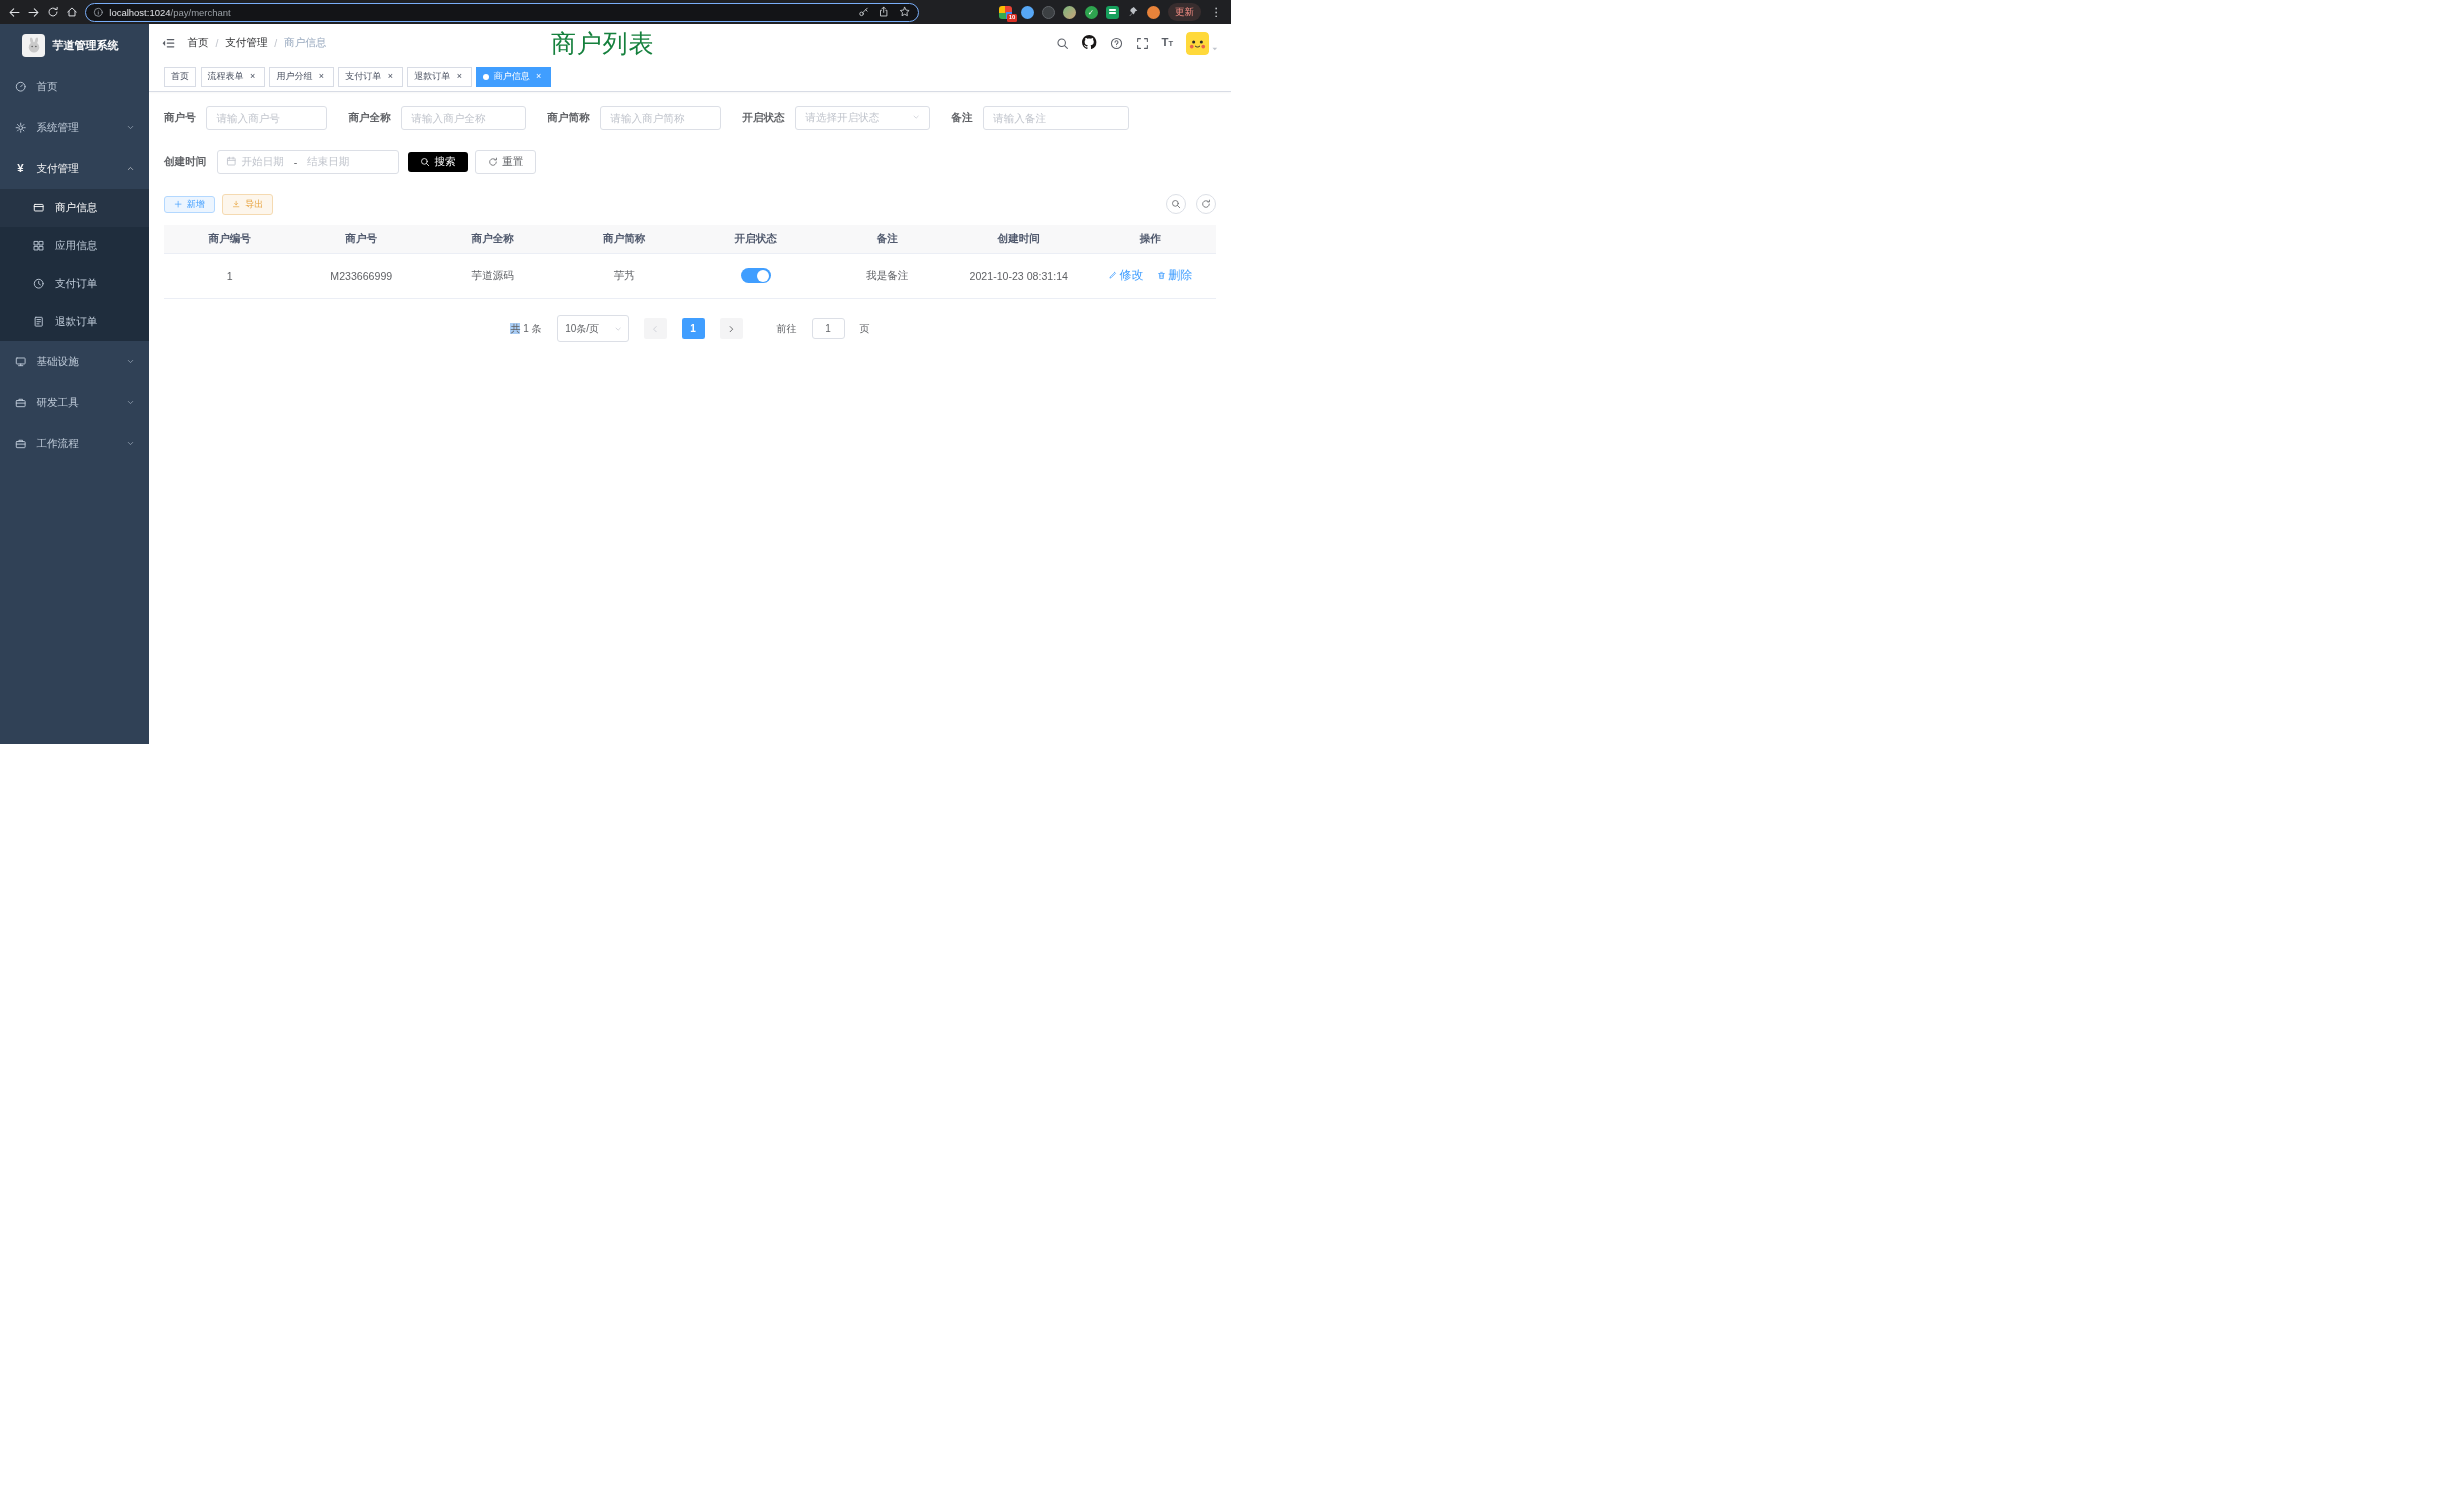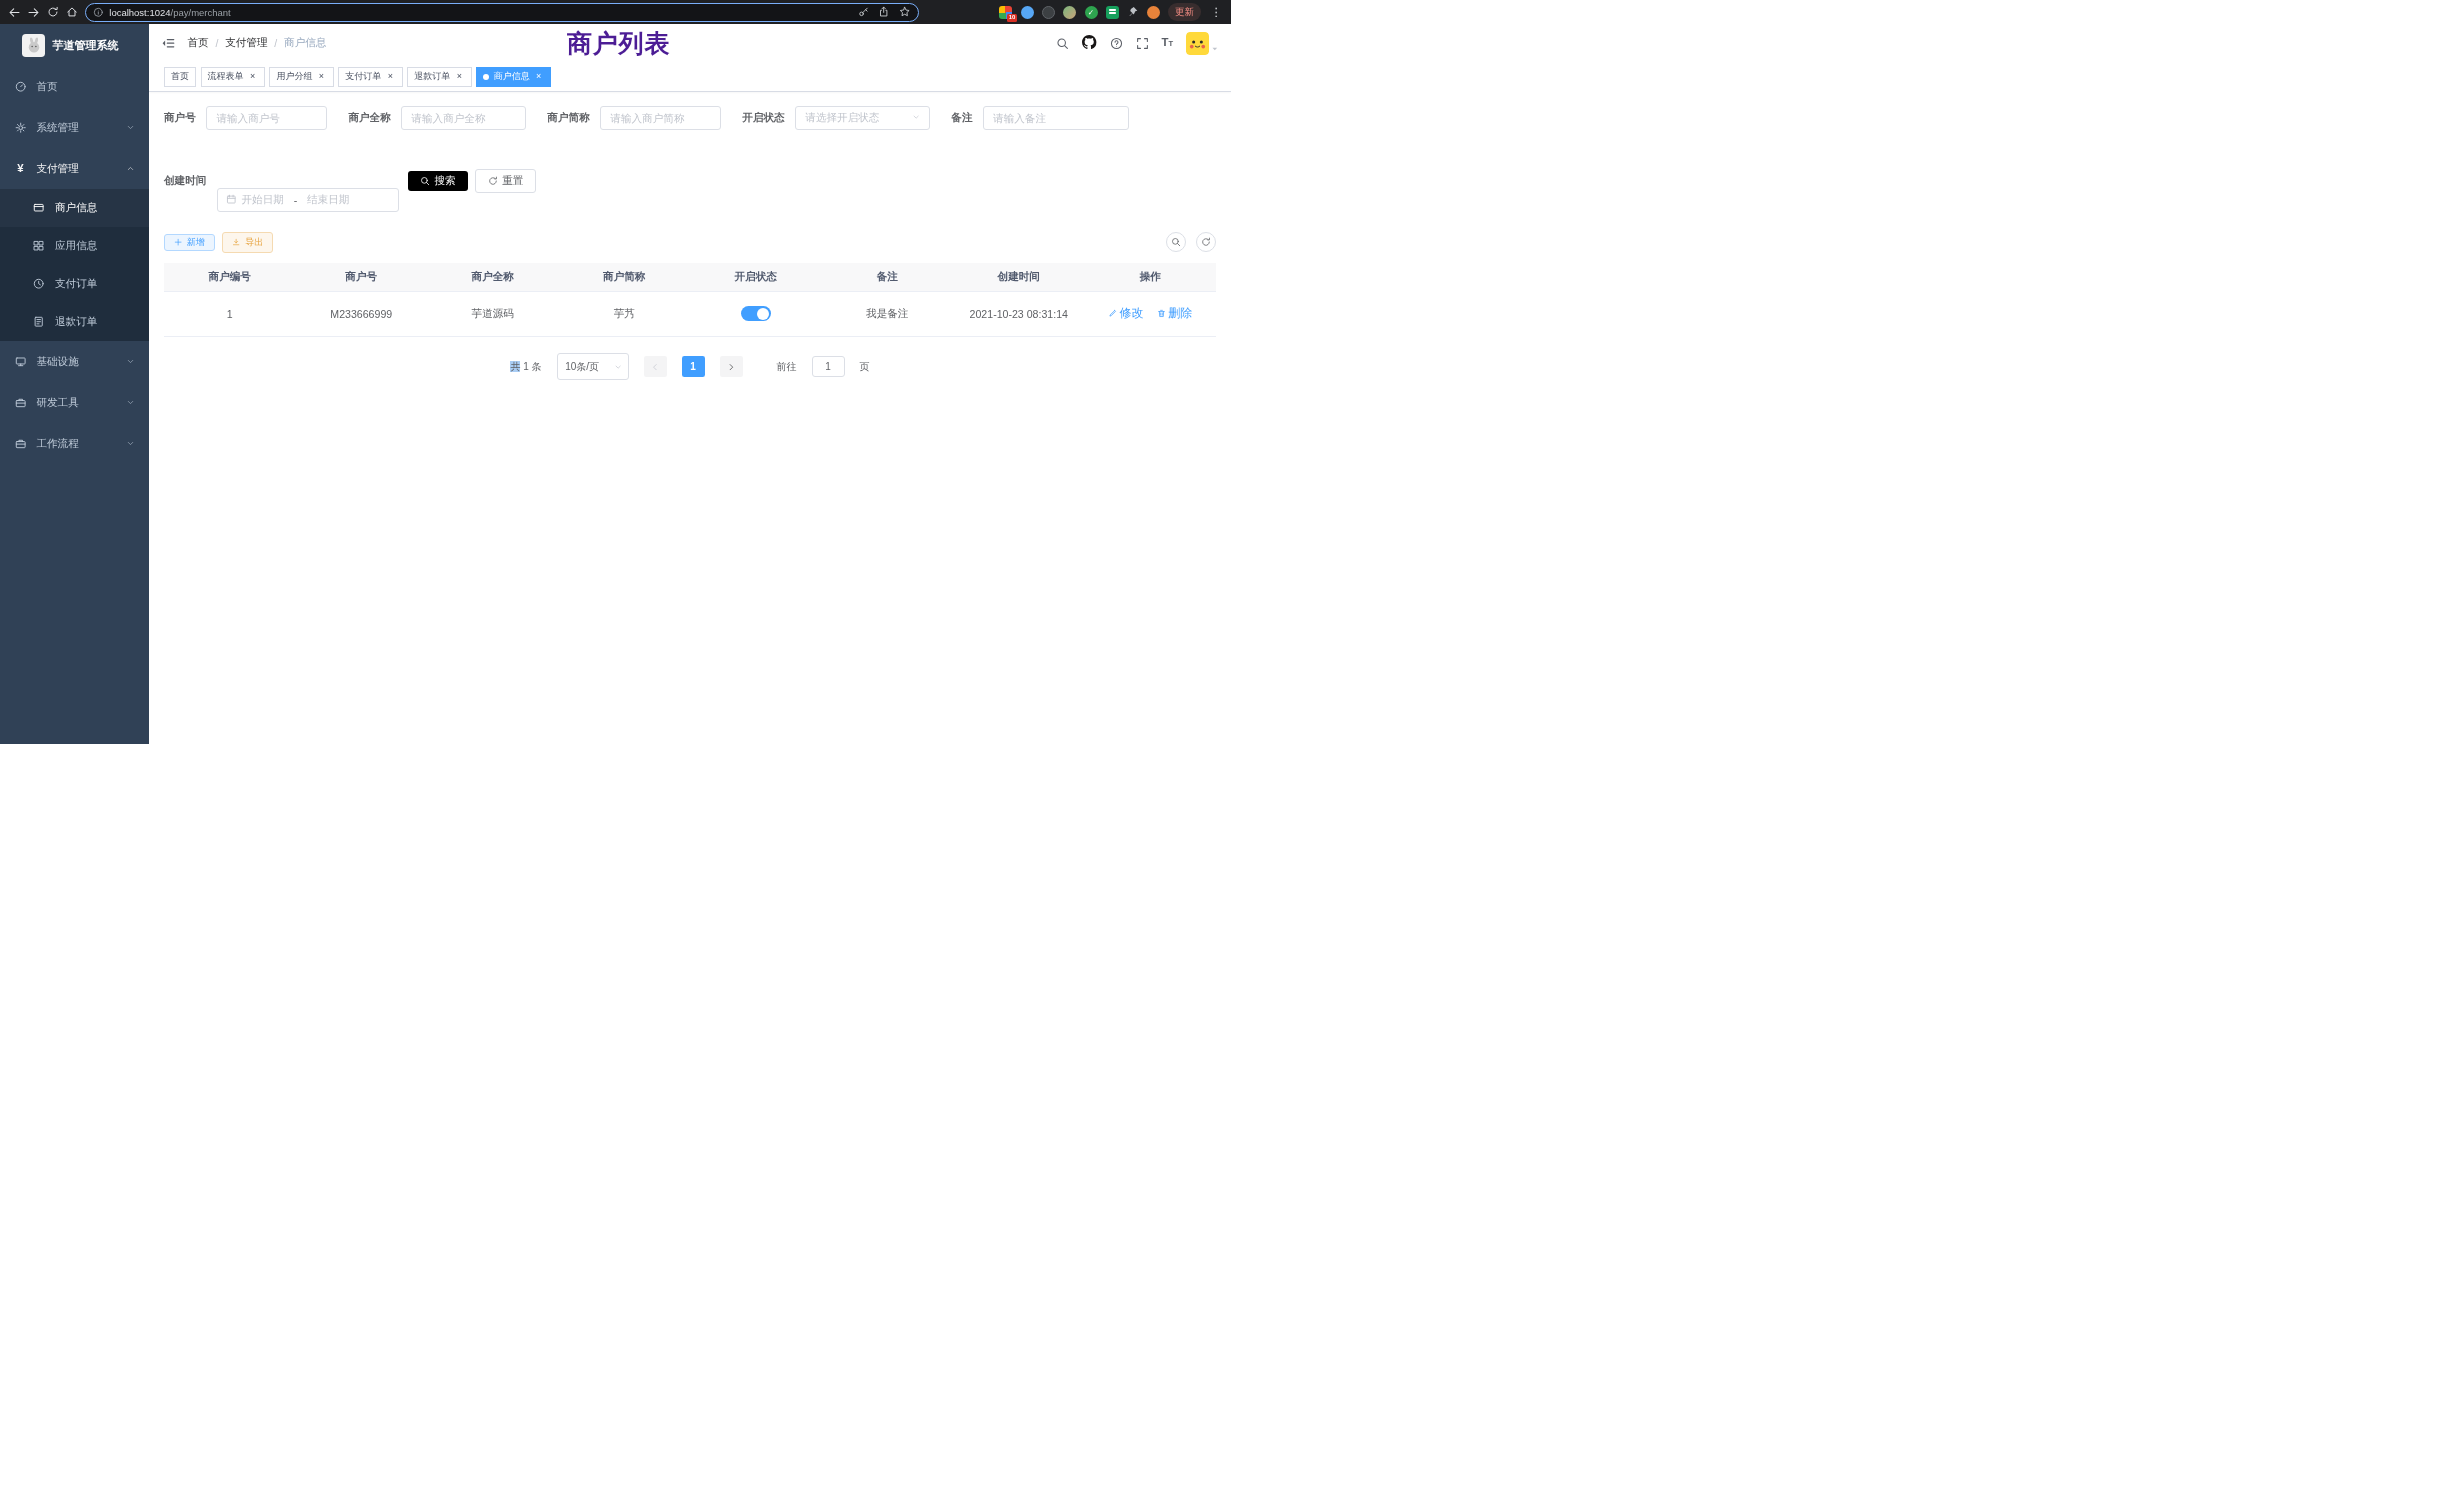--- a/index.html
+++ b/index.html
@@ -36,21 +36,21 @@
   .submenu .menu-item.active { color:#fff; background:#263445; }
   .yen { font-size:11.4px; font-weight:700; line-height:1; }
 
   
   .main { flex:1; display:flex; flex-direction:column; min-width:0; background:#fff; }
   .navbar { height:38px; display:flex; align-items:center; padding:0 12px; position:relative; background:#fff; }
   .fold { color:#5a5e66; cursor:pointer; display:flex; }
   .breadcrumb { display:flex; align-items:center; gap:6.8px; margin-left:12px; font-size:10.6px; color:#303133; }
   .bc-sep { color:#c0c4cc; }
   .bc-last { color:#97a8be; }
-  .annotation { position:absolute; left:418px; top:50%; transform:translateY(-50%); color:#4c1d95; font-size:25px; font-weight:700; letter-spacing:0.8px; white-space:nowrap; }
+  .annotation { position:absolute; left:402px; top:50%; transform:translateY(-50%); color:#15803d; font-size:25px; font-weight:400; letter-spacing:0.8px; white-space:nowrap; }
   .nav-icons { margin-left:auto; display:flex; align-items:center; gap:13px; color:#5a5e66; }
   .nav-icons > * { cursor:pointer; }
   .gh { color:#191717; }
   .tsize { font-weight:700; color:#5a5e66; font-size:11.4px; line-height:1; }
   .tsize small { font-size:7.6px; }
   .avatar-wrap { display:flex; align-items:flex-end; gap:2.3px; }
   .avatar { width:23px; height:23px; border-radius:3.8px; overflow:hidden; flex-shrink:0; }
   .caret { color:#c0c4cc; }
 
   .tags-bar { height:30px; display:flex; align-items:center; gap:4.5px; padding:0 15px; border-bottom:0.8px solid #d8dce5; box-shadow:0 0.8px 2.3px rgba(0,0,0,.05); }
@@ -63,21 +63,21 @@
   .content { flex:1; padding:13.6px 15px 0; }
   .filter-row { display:flex; align-items:center; margin-bottom:20px; }
   .f-item { display:flex; align-items:center; margin-right:21px; }
   .f-label { font-weight:700; color:#606266; margin-right:10.6px; white-space:nowrap; }
   .inp { height:24px; border:0.8px solid #dcdfe6; border-radius:3px; padding:0 9px; font-size:10.6px; color:#606266; background:#fff; outline:none; font-family:inherit; }
   .inp::placeholder { color:#c0c4cc; }
   .w160{width:121px;} .w165{width:125px;} .w178{width:135px;} .w192{width:146px;}
   .el-select { display:flex; align-items:center; justify-content:space-between; cursor:pointer; }
   .ph { color:#c0c4cc; }
   .sel-arrow { color:#c0c4cc; display:flex; }
-  .date-range { width:182px; display:flex; align-items:center; gap:5.3px; padding:0 7.6px; cursor:pointer;margin-top:38px; }
+  .date-range { width:182px; display:flex; align-items:center; gap:5.3px; padding:0 7.6px; cursor:pointer; }
   .date-range .sep { color:#606266; padding:0 4.5px; }
   .cal { color:#c0c4cc; display:flex; }
 
   .btn { display:inline-flex; align-items:center; justify-content:center; gap:4.5px; border-radius:3px; font-size:10.6px; cursor:pointer; border:0.8px solid transparent; white-space:nowrap; font-family:inherit; }
   .btn-primary { background:#000000; color:#fff; height:20px; padding:0 11px; }
   .btn-default { background:#fff; color:#606266; border-color:#dcdfe6; height:24px; padding:0 11.4px; }
   .btn-plain-primary { background:#ecf5ff; color:#409eff; border-color:#b3d8ff; height:17px; padding:0 9px; font-size:9px; }
   .btn-plain-warning { background:#fdf6ec; color:#e6a23c; border-color:#f5dab1; height:21px; padding:0 9px; font-size:9px; }
   .ml10 { margin-left:7.6px;text-align:center; }
 

